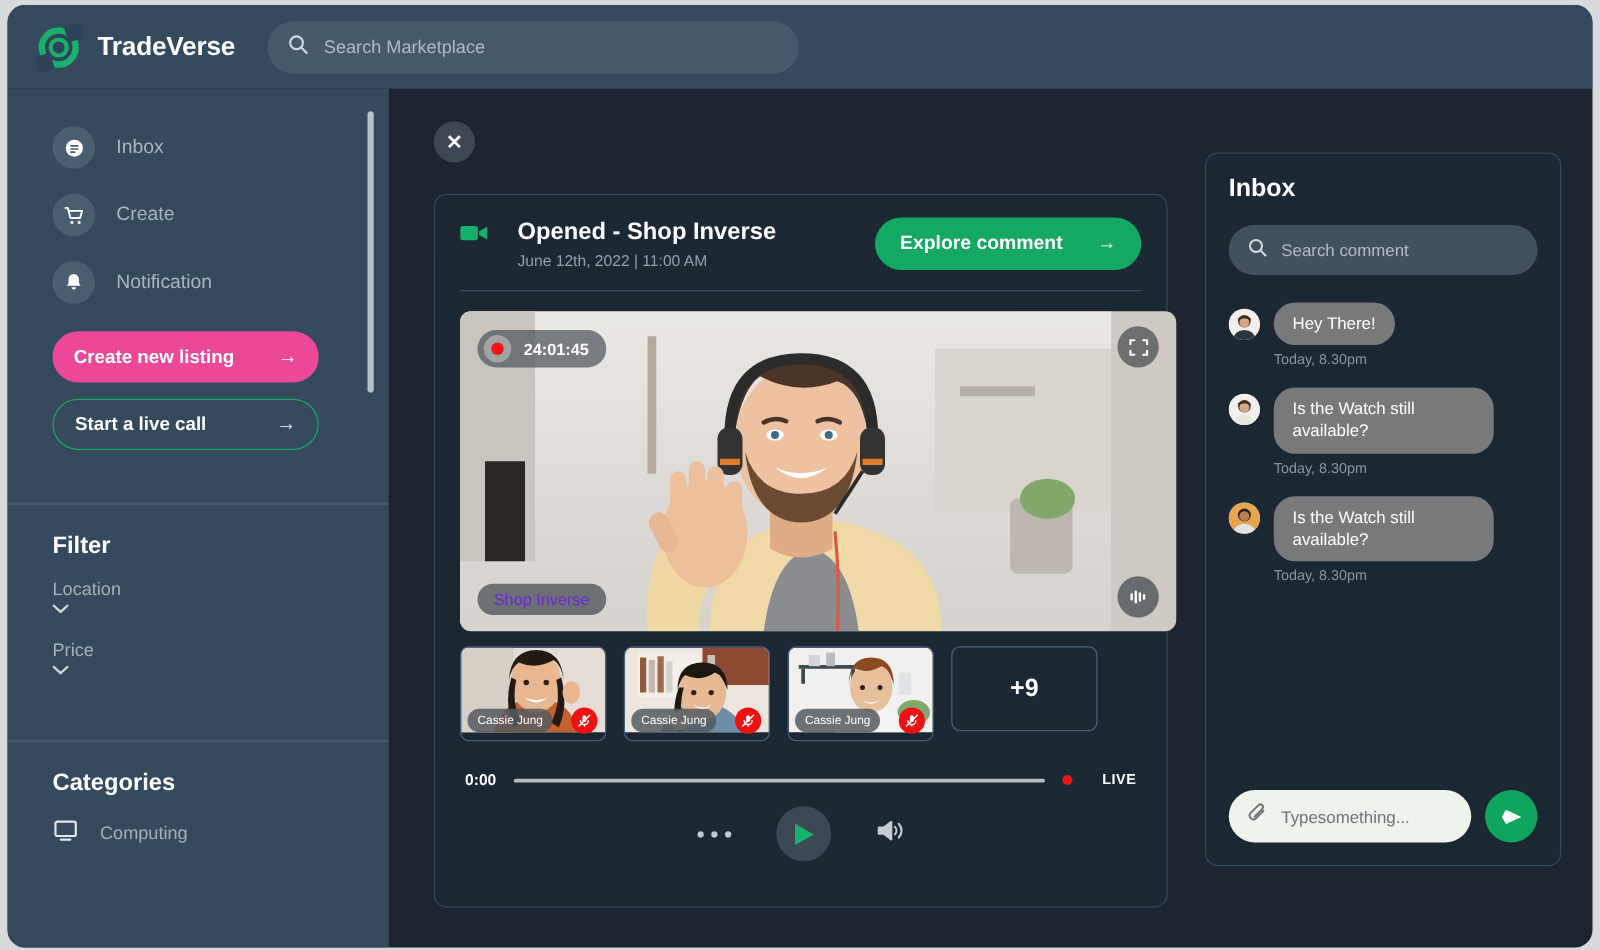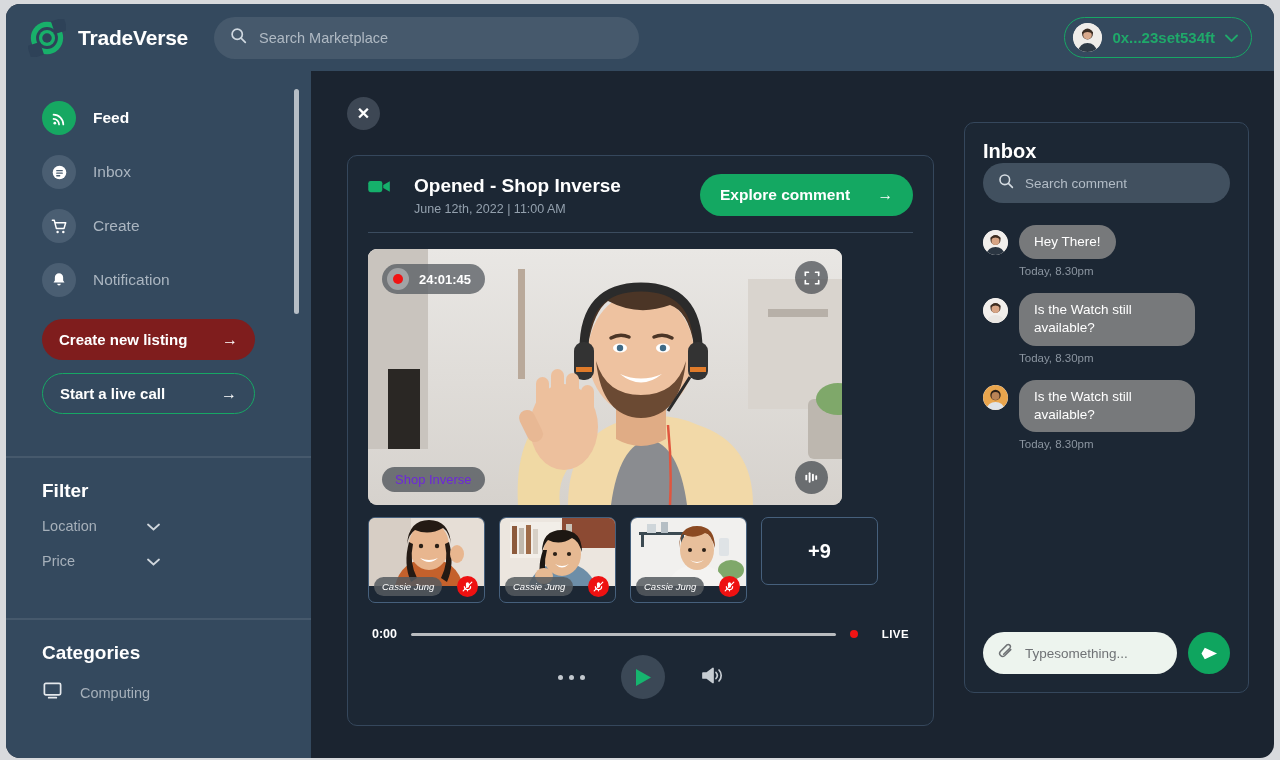--- a/index.html
+++ b/index.html
@@ -86,32 +86,33 @@
     background: #b6bec6; border-radius: 3px;
   }
 
   .side-btn {
     margin: 0 0 0 36px; width: 213px; height: 41px;
     border-radius: 21px;
     display: flex; align-items: center; justify-content: space-between;
     padding: 0 17px;
     font-size: 15px; font-weight: bold;
   }
-  .side-btn.primary { background: #7f1d1d; color: #fff; margin-top: 14px; }
+  .side-btn.primary { background: #ec4899; color: #fff; margin-top: 14px; }
   .side-btn.outline { background: transparent; color: #fff; border: 1.5px solid #17a765; margin-top: 13px; }
   .side-btn .arr { font-size: 16px; }
 
   .divider { height: 2px; background: #46596c; margin-top: 22px; }
 
   .sec { padding: 22px 0 0 36px; }
   .sec-title { color: #fff; font-size: 19px; font-weight: bold; margin-bottom: 16px; }
   .filter-row {
-    display: flex; align-items: flex-end;
+    display: flex; align-items: flex-start;
     width: 118px; justify-content: space-between;
     margin-bottom: 19px;
+    flex-direction: column;
   }
   .filter-label { color: #a6b0ba; font-size: 14.5px; }
   .chev { color: #cfd6dc; font-size: 12px; }
 
   .cat-row { display: flex; align-items: center; gap: 17px; margin-bottom: 18px; }
   .cat-label { color: #a6b0ba; font-size: 14.5px; }
 
   
   .main { flex: 1; min-width: 0; padding: 26px 0 0 36px; display: flex; gap: 30px; }
   .close-btn {
@@ -140,21 +141,21 @@
     background: #14a862; color: #fff;
     font-size: 15.5px; font-weight: bold;
     display: flex; align-items: center; justify-content: space-between;
     padding: 0 20px;
   }
   .head-rule { height: 1px; background: #3b4c5f; margin: 16px 0 0 0; }
 
   .video {
     margin-top: 16px;
     position: relative;
-    width: 474px; height: 256px;
+    width: 573px; height: 256px;
     border-radius: 9px; overflow: hidden;
     background: #cfc9c3;
   }
   .rec-badge {
     position: absolute; left: 14px; top: 15px;
     height: 30px; border-radius: 15px;
     background: rgba(90,95,100,0.78);
     display: flex; align-items: center; gap: 10px;
     padding: 0 14px 0 5px;
   }
@@ -183,24 +184,23 @@
   .wave-btn {
     position: absolute; right: 14px; bottom: 11px;
     width: 33px; height: 33px; border-radius: 50%;
     background: rgba(70,75,80,0.75);
     display: flex; align-items: center; justify-content: center;
   }
 
   .thumbs { display: flex; gap: 14px; margin-top: 12px; }
   .thumb {
     position: relative;
-    width: 117px; height: 86px;
+    width: 117px; height: 76px;
     border-radius: 7px; overflow: hidden;
     border: 1.5px solid #46607c;
-    font-style: italic;
   }
   .thumb-tag {
     position: absolute; left: 5px; bottom: 6px;
     height: 19px; border-radius: 10px;
     background: rgba(85,90,95,0.85);
     display: flex; align-items: center; padding: 0 8px;
     color: #fff; font-size: 9.5px;
   }
   .mute-badge {
     position: absolute; right: 6px; bottom: 5px;
@@ -238,20 +238,21 @@
     margin-top: 25px;
     background: #1c2734;
     border: 1px solid #35475c;
     border-radius: 10px;
     padding: 17px 18px 0 18px;
     height: 571px;
     display: flex; flex-direction: column;
   }
   .inbox-title { color: #fff; font-size: 20px; font-weight: bold; }
   .inbox-search {
+    margin-top: 17px;
     height: 40px; border-radius: 20px;
     background: #41505f;
     display: flex; align-items: center; gap: 11px;
     padding: 0 15px;
   }
   .inbox-search .ph { color: #b2bcc6; font-size: 13.5px; }
 
   .msgs { margin-top: 22px; flex: 1; }
   .msg { display: flex; gap: 11px; margin-bottom: 6px; }
   .msg-avatar {
@@ -305,55 +306,28 @@
     <div class="search-box">
       <span>
         <svg width="17" height="17" viewBox="0 0 20 20" fill="none" stroke="#cfd8e0" stroke-width="2">
           <circle cx="8.5" cy="8.5" r="6"></circle>
             <line x1="13" y1="13" x2="18" y2="18" stroke-linecap="round"></line>
         </svg>
       </span>
       <span class="ph">Search Marketplace</span>
     </div>
 
-    <div class="wallet">
-      <span class="wallet-avatar">
-        <svg viewBox="0 0 29 29" width="29" height="29">
-          <circle cx="14.5" cy="14.5" r="14.5" fill="#efece9"></circle>
-          <circle cx="14.5" cy="11" r="5.4" fill="#3b2d24"></circle>
-          <circle cx="14.5" cy="12" r="4.3" fill="#d9a98c"></circle>
-          <path d="M9 11 q5.5 -4 11 0 v-2 q-5.5 -4 -11 0 z" fill="#3b2d24"></path>
-          <path d="M4.5 29 q2.5 -9 10 -9 t10 9 z" fill="#2f3a46"></path>
-        </svg>
-      </span>
-      <span class="wallet-addr">0x...23set534ft</span>
-      <span>
-        <svg width="13" height="9" viewBox="0 0 13 9" fill="none" stroke="#1fa96a" stroke-width="1.8">
-          <path d="M1 1.5 L6.5 7 L12 1.5" stroke-linecap="round"></path>
-        </svg>
-      </span>
-    </div>
   </div>
 
   <div class="body">
 
     <div class="sidebar">
       <div class="nav-block">
         <div class="sb-scroll"></div>
 
-        <div class="nav-item">
-          <span class="nav-icon active">
-            <svg width="17" height="17" viewBox="0 0 20 20" fill="none" stroke="#fff" stroke-width="2" stroke-linecap="round">
-              <circle cx="4.5" cy="15.5" r="1.6" fill="#fff" stroke="none"></circle>
-              <path d="M3 10.5 a6.5 6.5 0 0 1 6.5 6.5"></path>
-              <path d="M3 5.5 a11.5 11.5 0 0 1 11.5 11.5"></path>
-            </svg>
-          </span>
-          <span class="nav-label active">Feed</span>
-        </div>
 
         <div class="nav-item">
           <span class="nav-icon">
             <svg width="17" height="17" viewBox="0 0 20 20">
               <circle cx="10" cy="10" r="8" fill="#fff"></circle>
               <rect x="6" y="7" width="8" height="1.6" rx="0.8" fill="#4a5e72"></rect>
               <rect x="6" y="10" width="8" height="1.6" rx="0.8" fill="#4a5e72"></rect>
               <rect x="6" y="13" width="5" height="1.6" rx="0.8" fill="#4a5e72"></rect>
             </svg>
           </span>

